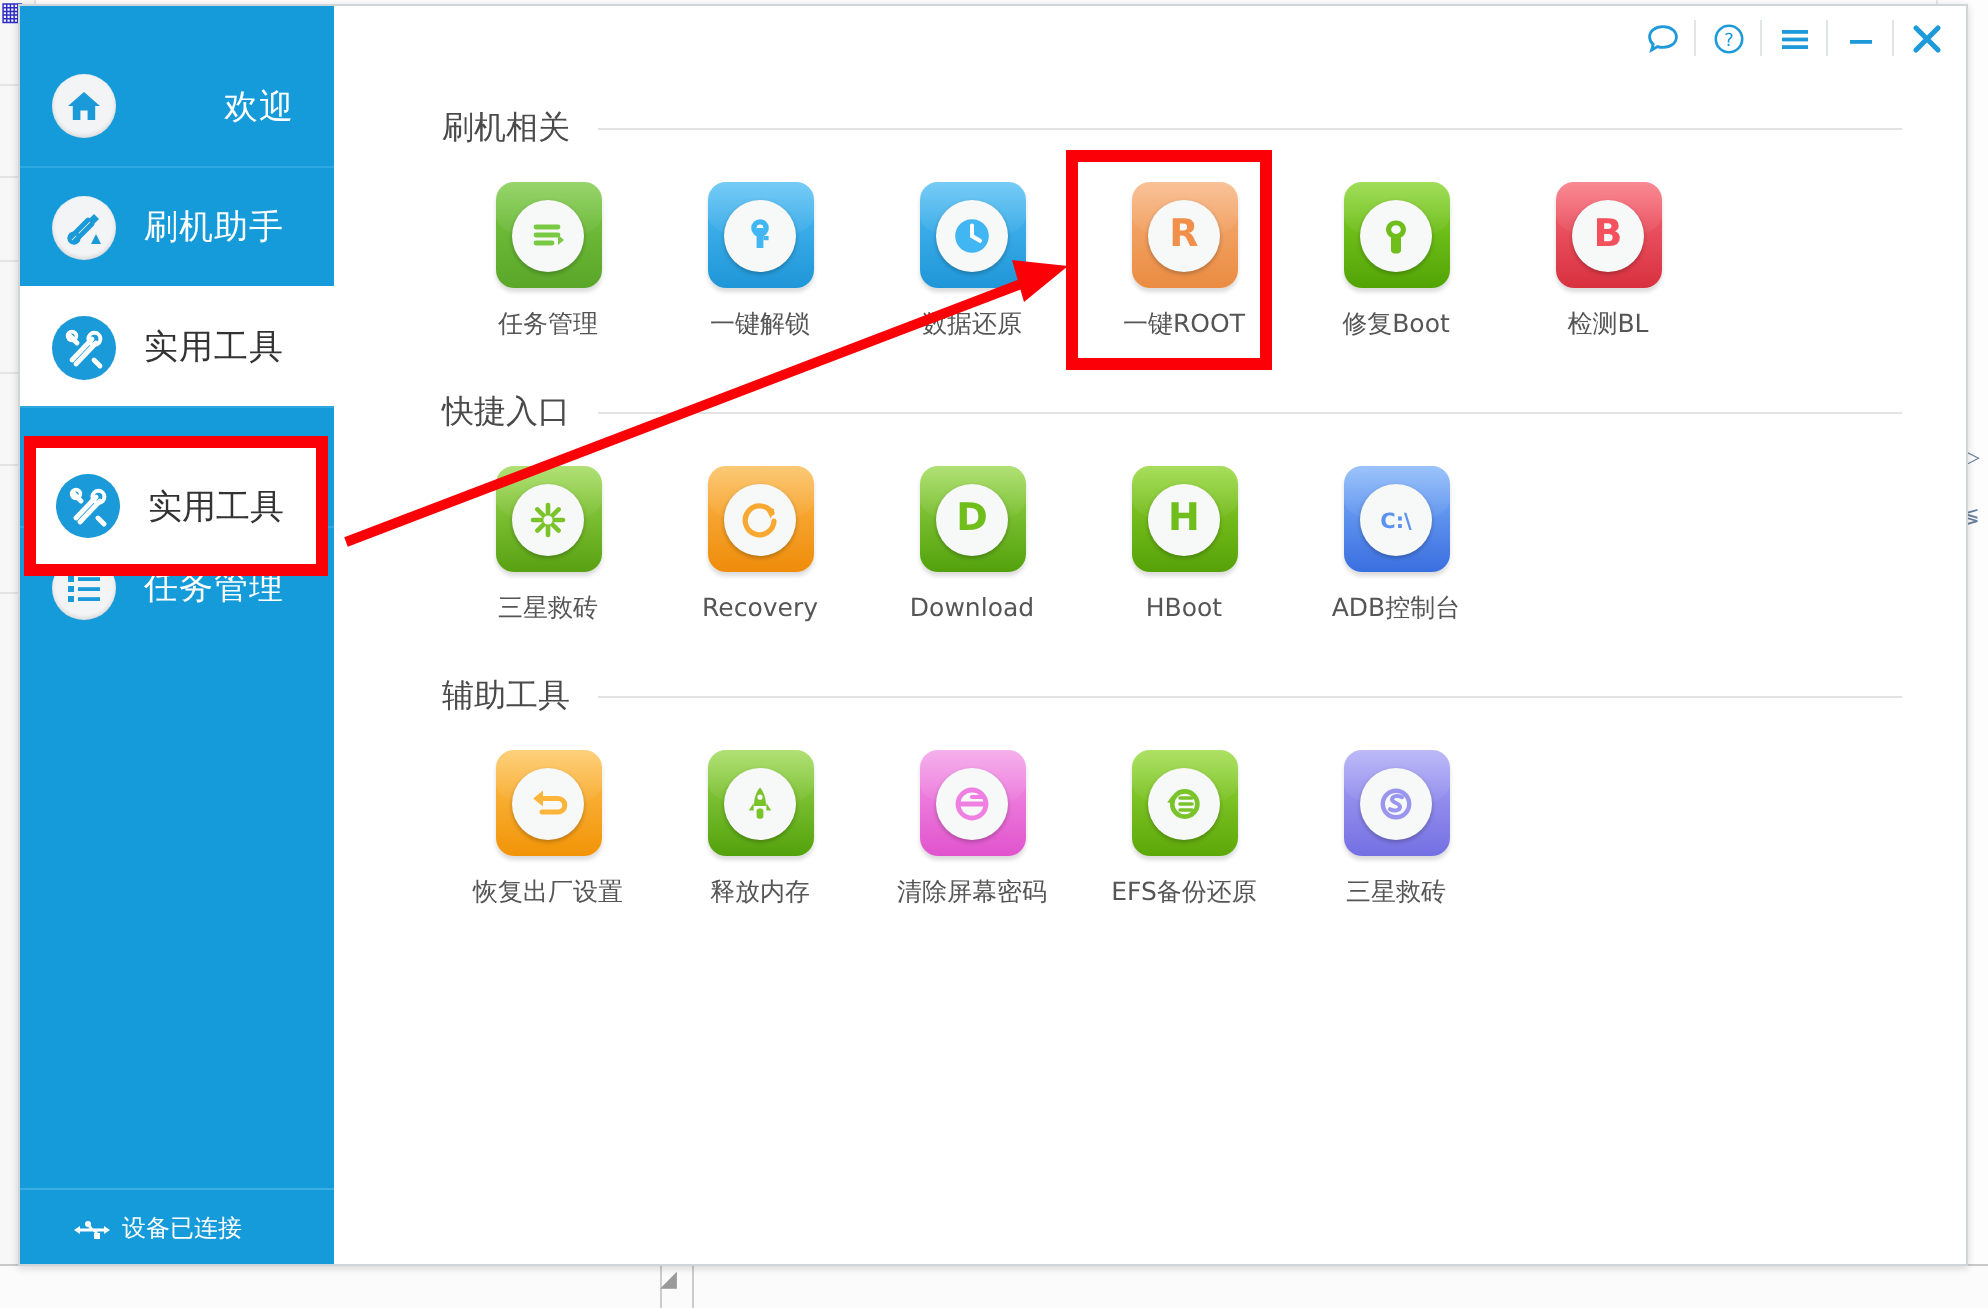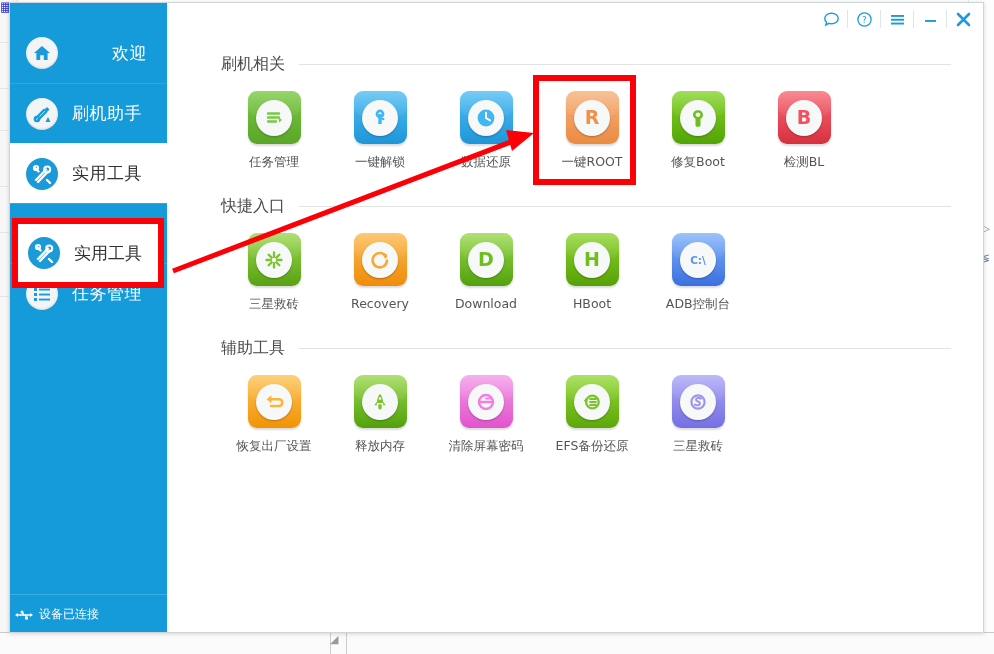--- a/index.html
+++ b/index.html
@@ -97,21 +97,21 @@
   .nav-item.active { background: #ffffff; border-top-color: #ffffff; }
   .nav-item.active .nav-label { color: #333333; }
   .nav-item.active .nav-ico { background: #1a9ad8; box-shadow: none; }
 
   
   .status-bar {
     position: absolute;
     left: 0; bottom: 0;
     width: 187px; height: 40px;
     border-top: 1px solid #3aaee2;
-    display: flex; align-items: center; padding-left: 4px;
+    display: flex; align-items: center; padding-left: 26px;
     background: #159bd9;
   }
   .status-icon { width: 20px; height: 14px; flex: 0 0 auto; }
   .status-text {
     color: #ffffff; font-size: 12px; margin-left: 5px;
     font-family: "DejaVu Sans", "Liberation Sans", sans-serif;
   }
 
   
   .content {

